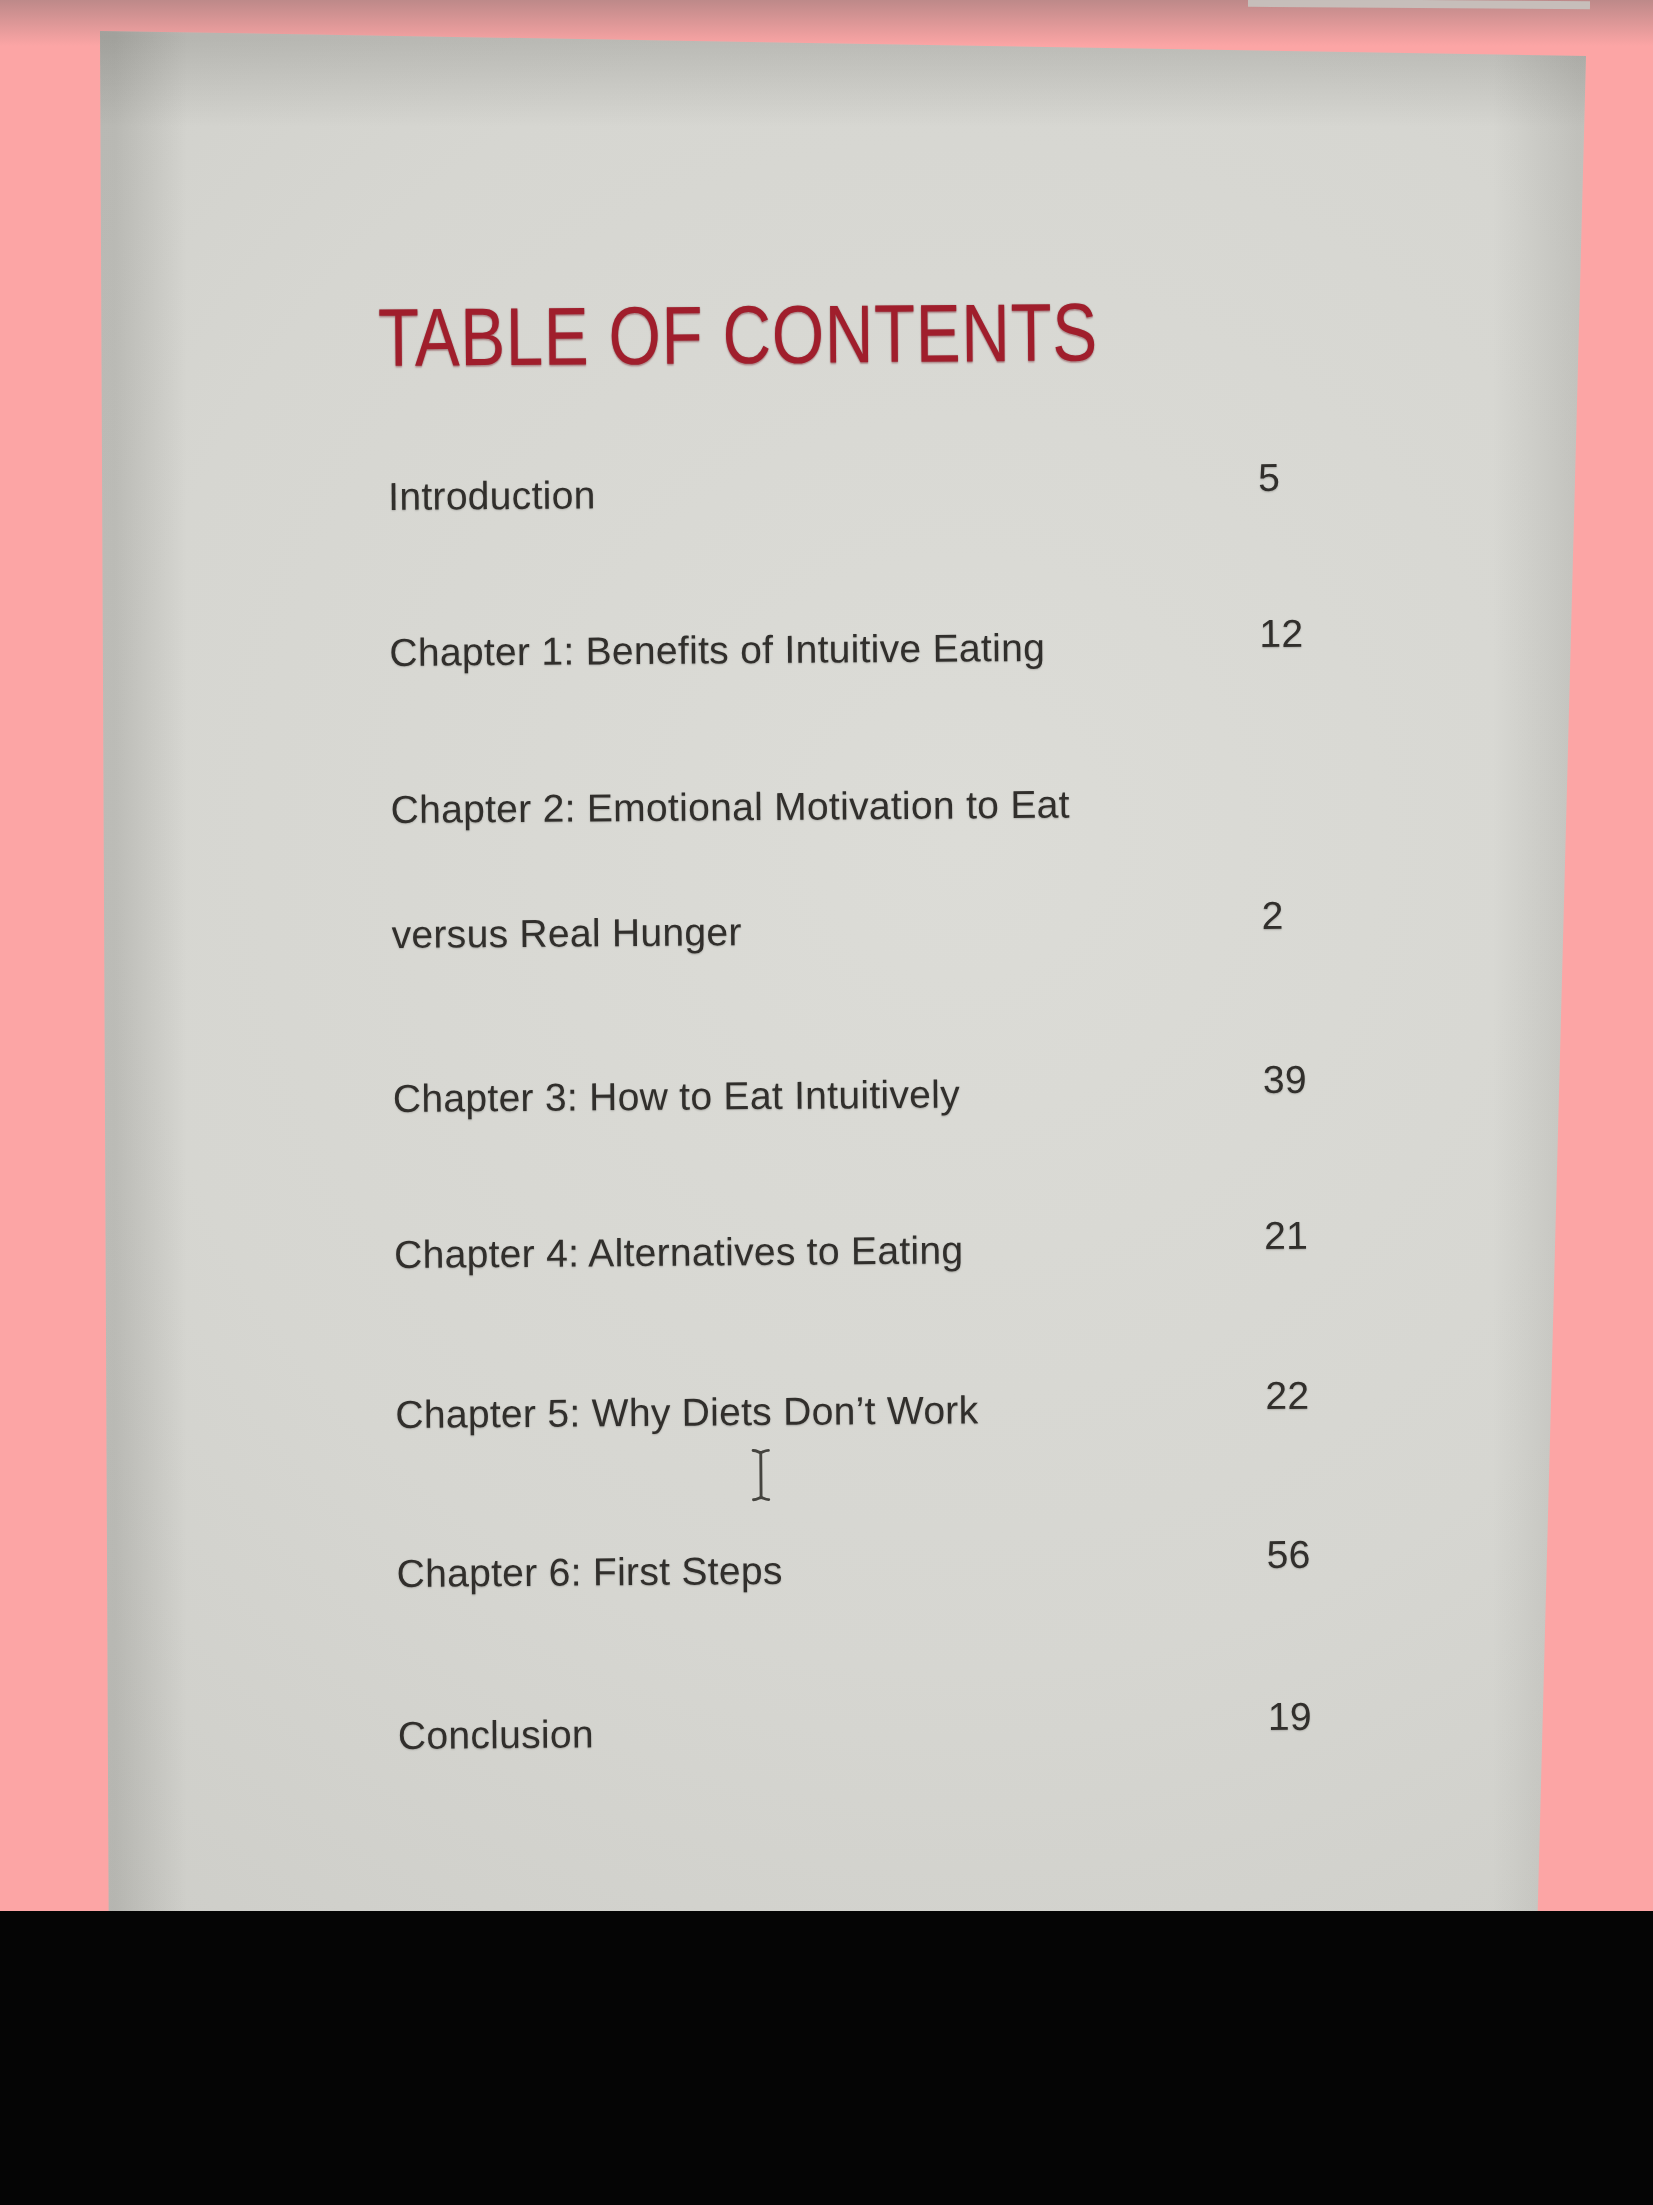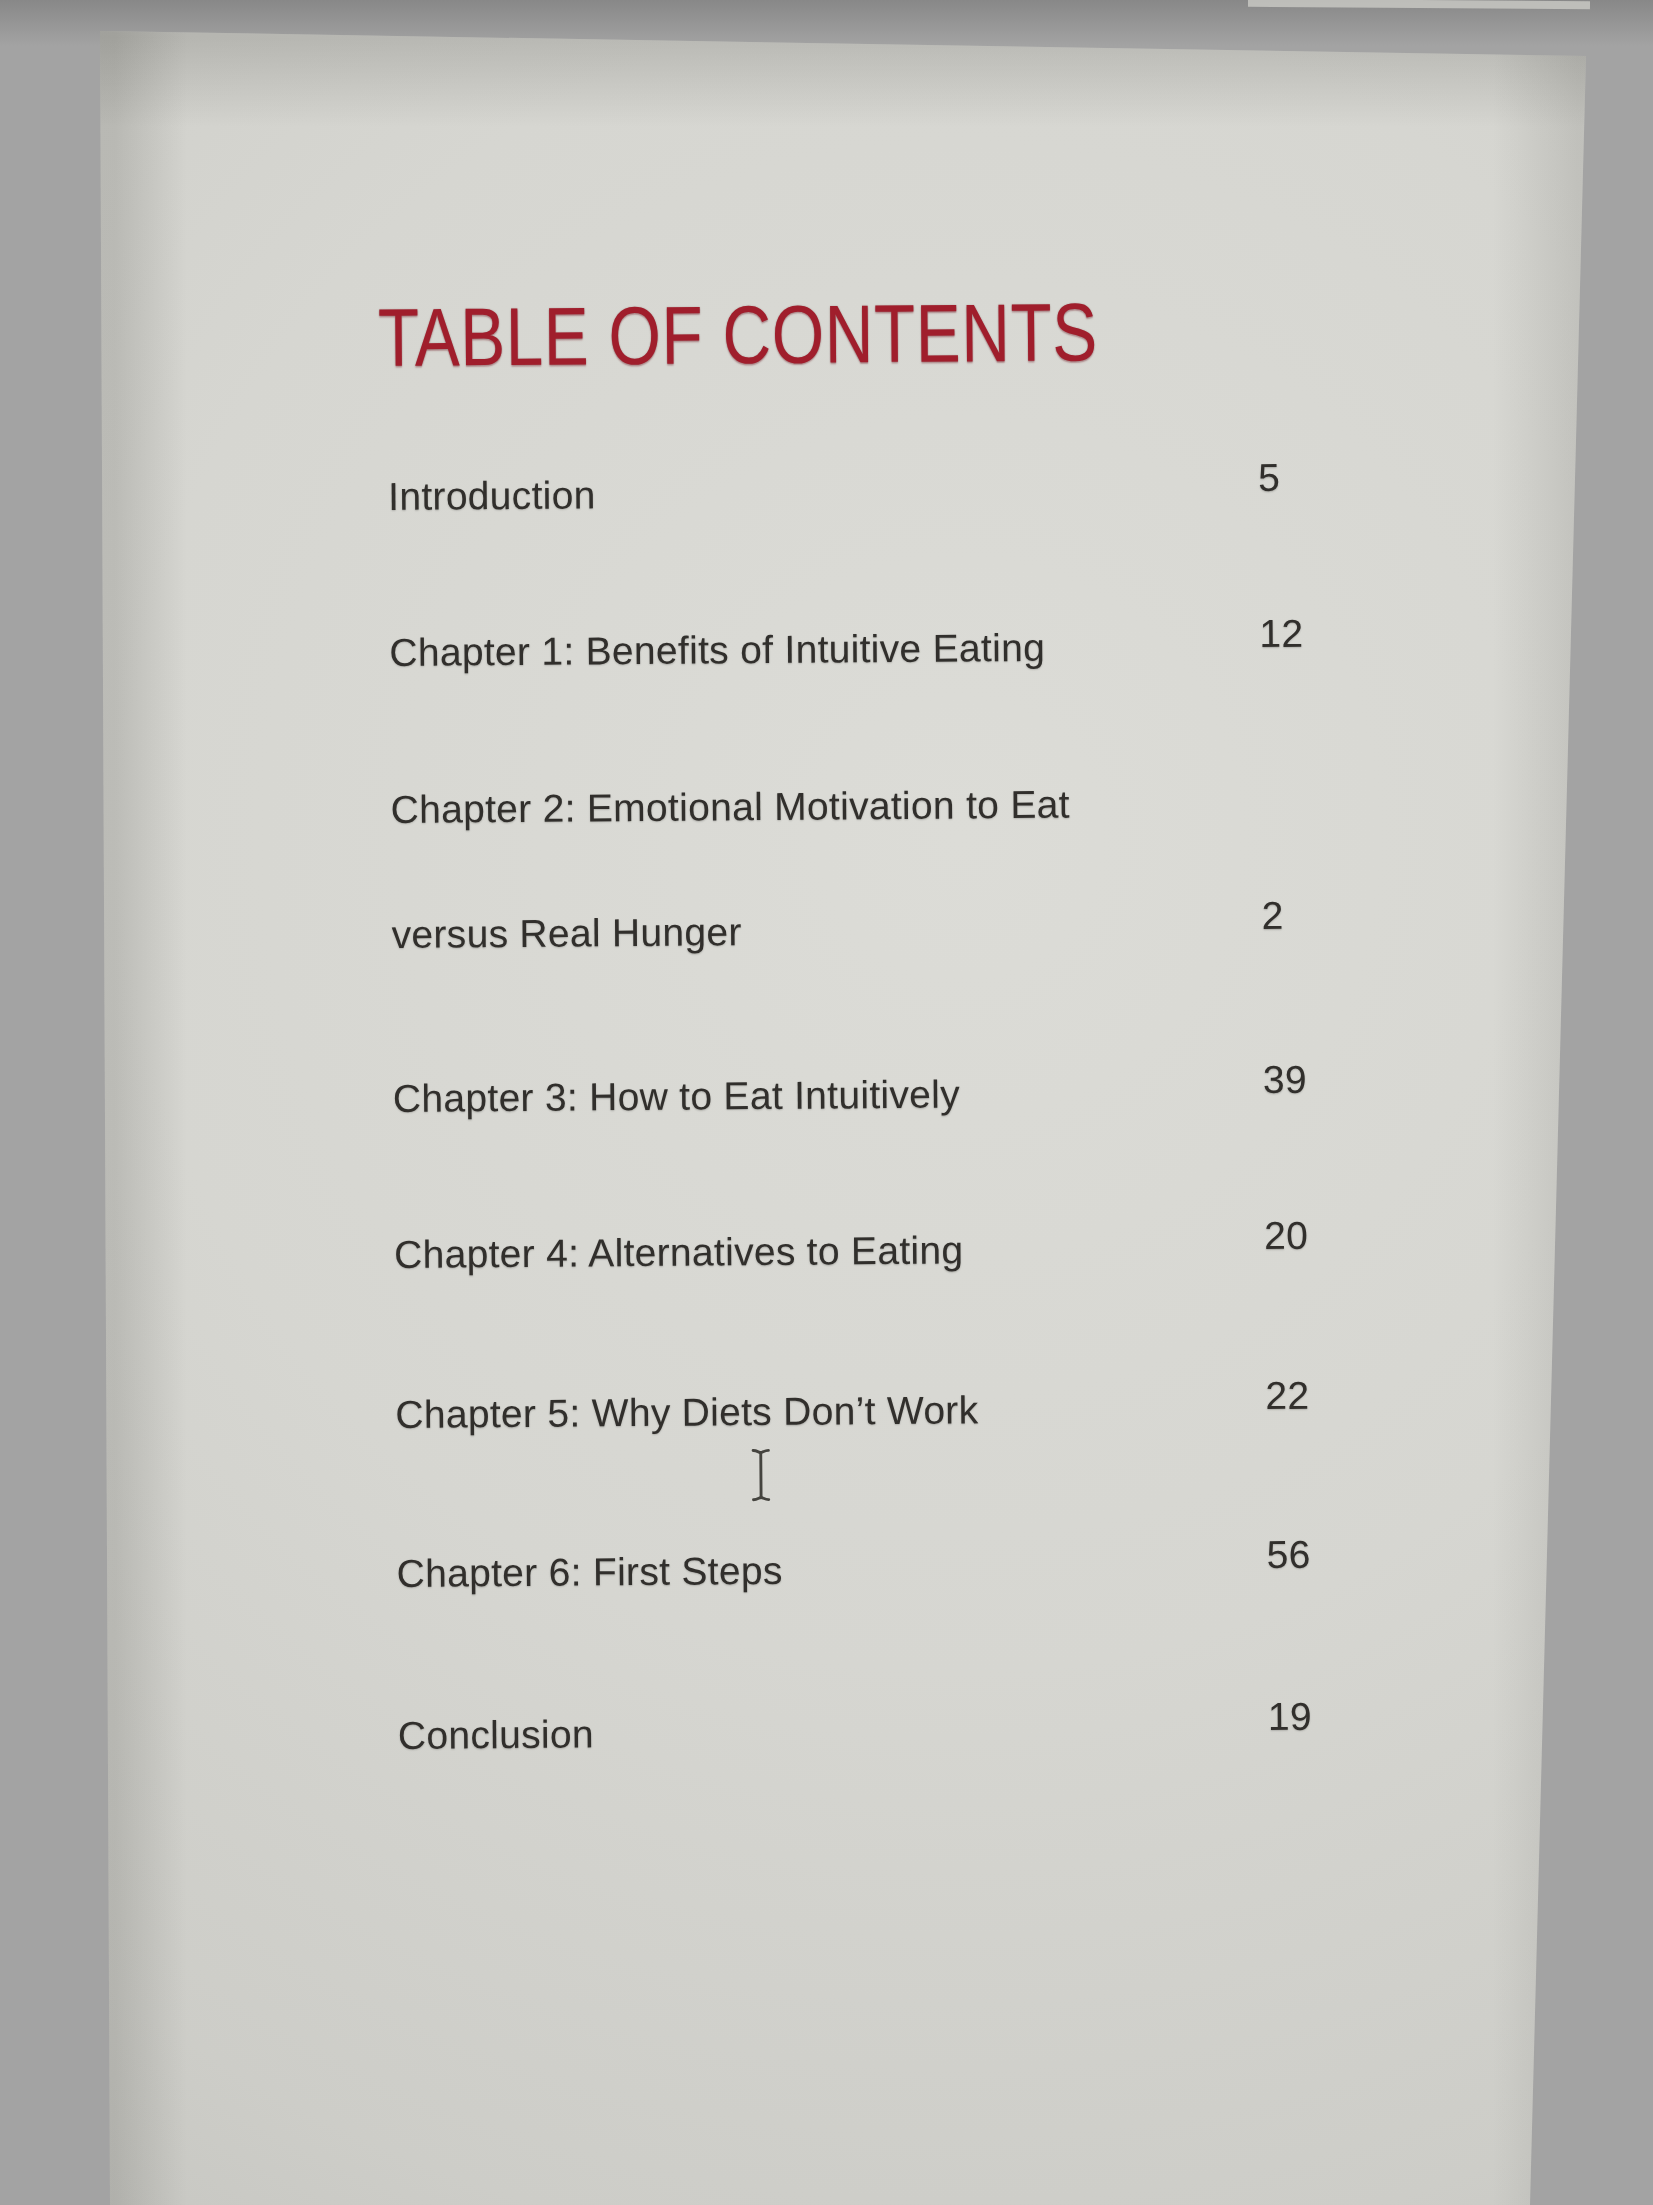--- a/index.html
+++ b/index.html
@@ -1,20 +1,20 @@
 <!DOCTYPE html>
 <html style="font-size:13.6px"><head>
 <meta charset="utf-8">
 <style>
   html,body{margin:0;padding:0;background:#050505;}
   #canvas{
     position:relative;
-    width:1654px;height:2205px;
+    width:1654px;height:1911px;
     overflow:hidden;
-    background:#a3a3a3;
+    background:#fca5a5;
     font-family:"Liberation Sans", sans-serif;
   }
   
   .top-glare{
     position:absolute;left:0;top:0;width:100%;height:46px;
     background:linear-gradient(to bottom, rgba(95,95,95,.40), rgba(10,10,10,0));
     pointer-events:none;
   }
   
   .top-sliver{
@@ -105,21 +105,21 @@
       <span class="num">2</span>
     </div>
 
     <div class="row r4">
       <span class="label">Chapter 3: How to Eat Intuitively</span>
       <span class="num">39</span>
     </div>
 
     <div class="row r5">
       <span class="label">Chapter 4: Alternatives to Eating</span>
-      <span class="num">20</span>
+      <span class="num">21</span>
     </div>
 
     <div class="row r6">
       <span class="label">Chapter 5: Why Diets Don’t Work</span>
       <span class="num">22</span>
     </div>
 
     <div class="row r7">
       <span class="label">Chapter 6: First Steps</span>
       <span class="num">56</span>

